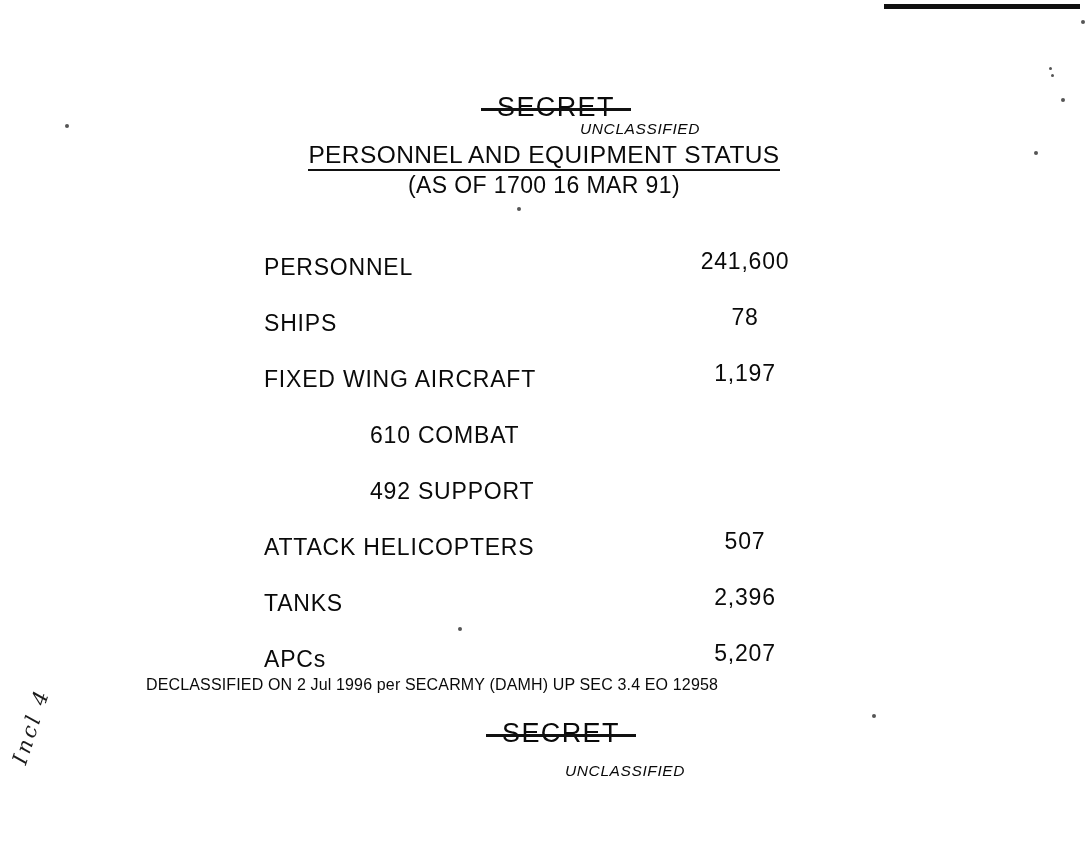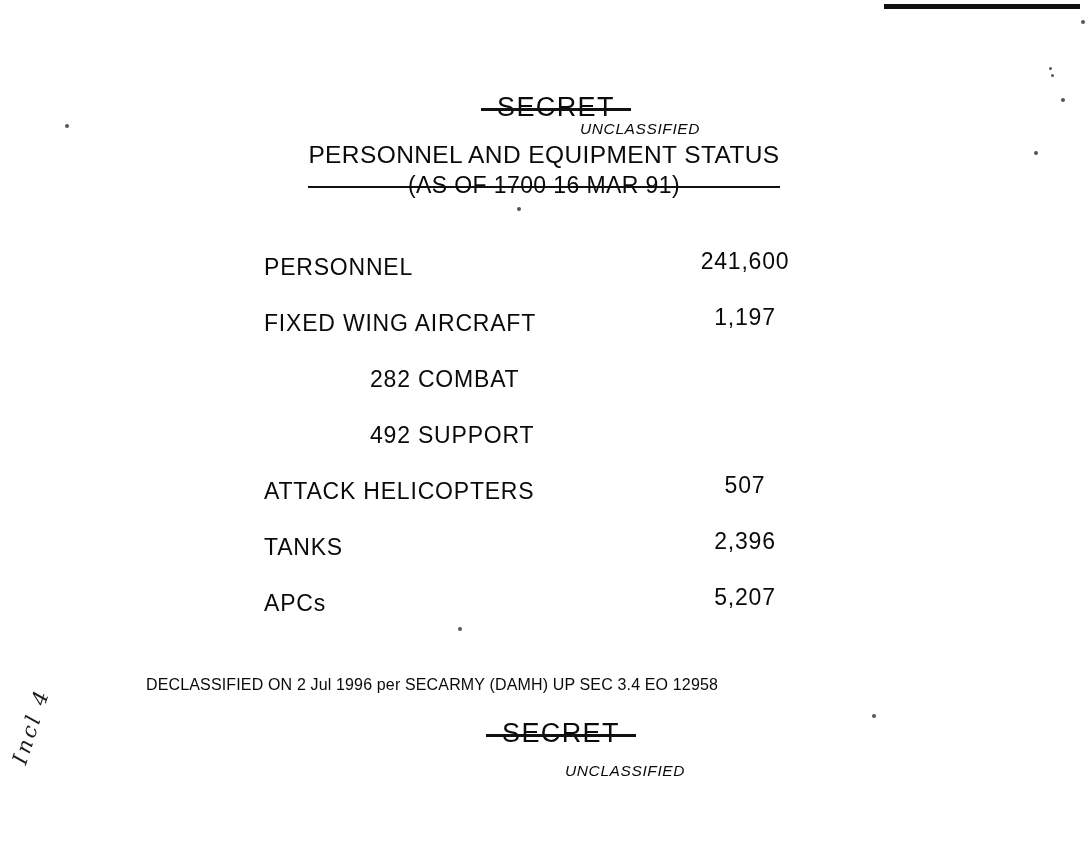--- a/index.html
+++ b/index.html
@@ -80,21 +80,21 @@
     left: 0;
     top: 141px;
     width: 1088px;
     text-align: center;
     font-size: 24.5px;
     letter-spacing: 0.4px;
     white-space: nowrap;
   }
   .title span.u {
     border-bottom: 2px solid #111;
-    padding-bottom: 18px;
+    padding-bottom: 1px;
   }
   .subtitle {
     position: absolute;
     left: 0;
     top: 172px;
     width: 1088px;
     text-align: center;
     font-size: 23px;
     letter-spacing: 0.4px;
     white-space: nowrap;
@@ -187,25 +187,29 @@
     <span class="u">PERSONNEL AND EQUIPMENT STATUS</span>
   </div>
   <div class="subtitle">(AS OF 1700 16 MAR 91)</div>
 
   <div class="rows">
     <div class="row">
       <div class="label">PERSONNEL</div>
       <div class="value">241,600</div>
     </div>
     <div class="row">
+      <div class="label">SHIPS</div>
+      <div class="value">78</div>
+    </div>
+    <div class="row">
       <div class="label">FIXED WING AIRCRAFT</div>
       <div class="value">1,197</div>
     </div>
     <div class="row">
-      <div class="label indent">282 COMBAT</div>
+      <div class="label indent">610 COMBAT</div>
       <div class="value"></div>
     </div>
     <div class="row">
       <div class="label indent">492 SUPPORT</div>
       <div class="value"></div>
     </div>
     <div class="row">
       <div class="label">ATTACK HELICOPTERS</div>
       <div class="value">507</div>
     </div>

